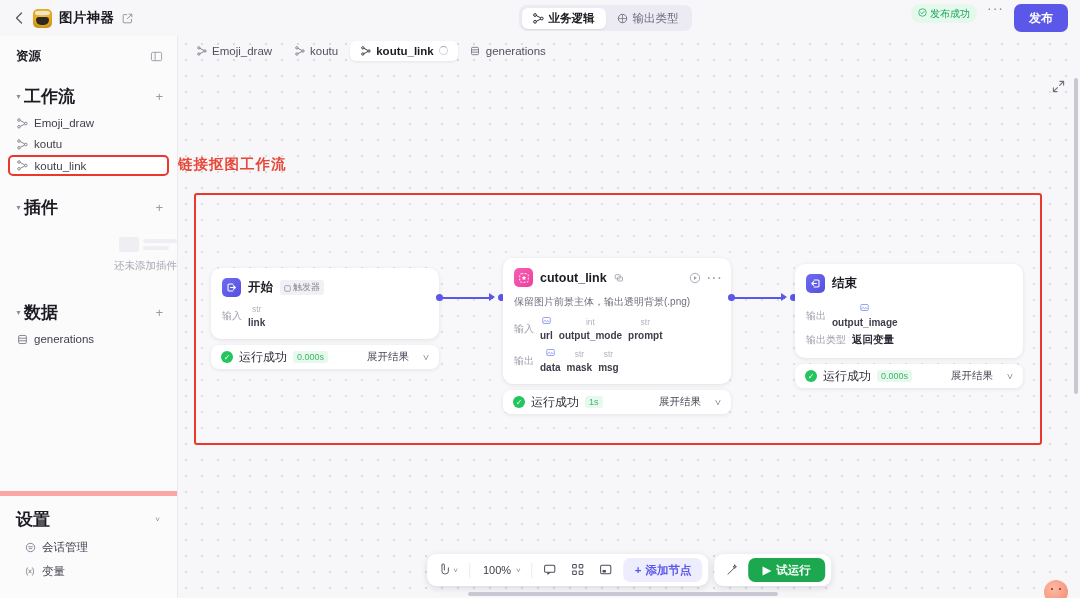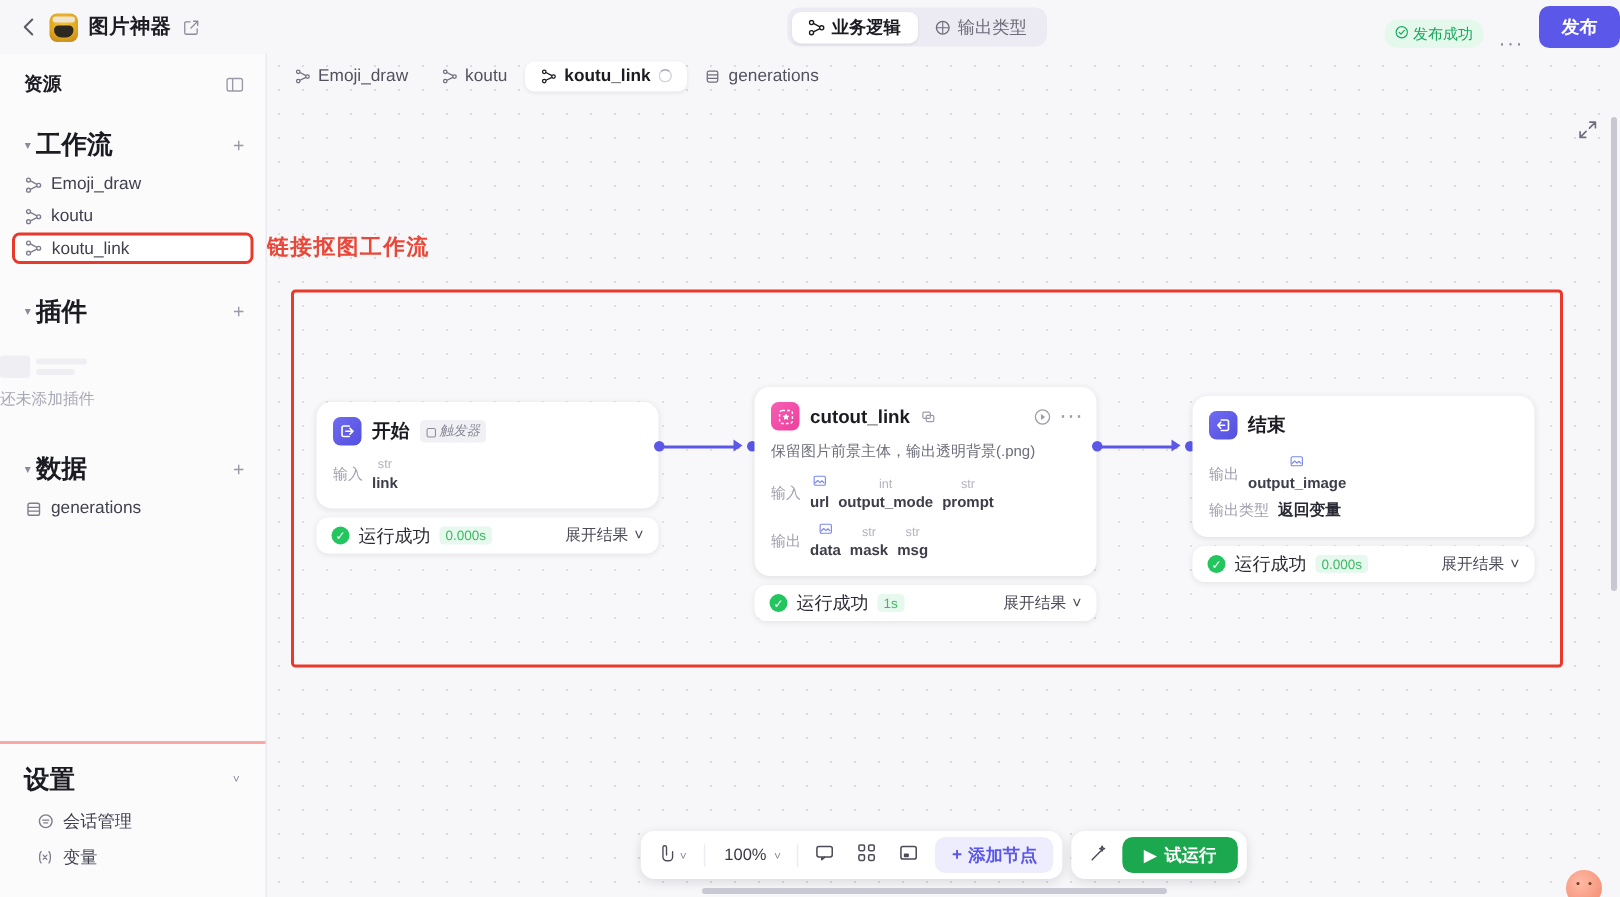--- a/index.html
+++ b/index.html
@@ -44,21 +44,21 @@
   }
   .seg-item {
     display: flex; align-items: center; gap: 5px;
     height: 21px; padding: 0 11px; border-radius: 6px;
     font-size: 11.5px; color: #6d6d7c; cursor: pointer; white-space: nowrap;
   }
   .seg-item.active { background: #ffffff; color: #1b1b22; font-weight: 600;
     box-shadow: 0 1px 2px rgba(0,0,0,.07); }
   .seg-ico { width: 11px; height: 11px; display:flex;align-items:center;justify-content:center; }
 
-  .tb-right { display: flex; align-items: flex-end; gap: 10px; }
+  .tb-right { display: flex; align-items: flex-start; gap: 10px; padding-right: 12px; }
   .pub-status {
     display: flex; align-items: center; gap: 3px;
     background: #e5f8ec; color: #17a75c; font-size: 10px;
     padding: 2.5px 7px; border-radius: 9px; white-space: nowrap;
   }
   .dots-btn { color: #8a8a98; font-size: 14px; letter-spacing: 1px; cursor: pointer; line-height: 8px;}
   .publish-btn {
     background: #5b57e8; color: #fff; font-size: 12px; font-weight: 600;
     padding: 5.5px 15px; border-radius: 7px; border: none; cursor: pointer;
   }
@@ -89,31 +89,31 @@
     display: flex; align-items: center; gap: 6px;
     margin: 1px 8px; padding: 4px 8px; border-radius: 5px;
     font-size: 11.5px; color: #41414e; cursor: pointer;
   }
   .sb-item .i { width: 12px; height:12px; color:#7d7d8c; display:flex;align-items:center;justify-content:center;flex:none; }
   .sb-item.selected {
     border: 2px solid #e8392c; background: #fff; padding: 2.5px 6.5px;
   }
 
   .plugin-empty {
-    display: flex; flex-direction: column; align-items: flex-start; gap: 7px;
+    display: flex; flex-direction: column; align-items: flex-end; gap: 7px;
     padding: 14px 0 6px;
   }
   .plugin-empty-gfx { display: flex; align-items: center; gap: 4px; opacity: .55; }
   .pe-box { width: 20px; height: 15px; background: #e7e7ed; border-radius: 2px; }
   .pe-lines { display: flex; flex-direction: column; gap: 3px; }
   .pe-line { width: 34px; height: 4px; background: #e7e7ed; border-radius: 2px; }
   .pe-line.s { width: 26px; }
   .plugin-empty-text { font-size: 10.5px; color: #a8a8b4; }
 
-  .sb-footer { border-top: 2px solid #fca5a5; padding: 8px 0 14px; }
+  .sb-footer { border-top: 5px solid #fca5a5; padding: 8px 0 14px; }
 
   
   .canvas {
     position: absolute; top: 36px; left: 178px; width: 902px; height: 562px;
     background-color: #f7f7f9;
     background-image: radial-gradient(#d9d9e1 1px, transparent 1px);
     background-size: 16px 16px;
     overflow: hidden;
   }
   .canvas-tabs {
@@ -156,21 +156,21 @@
   }
   .node-head { display: flex; align-items: center; gap: 7px; }
   .node-ico { width: 19px; height: 19px; border-radius: 5px; flex: none;
     display: flex; align-items: center; justify-content: center; color: #fff; font-size: 11px; }
   .ico-start { background: linear-gradient(135deg,#6f6bf0,#5450e0); }
   .ico-cut { background: linear-gradient(135deg,#f75fb4,#ee3f9c); }
   .ico-end { background: linear-gradient(135deg,#6f6bf0,#5450e0); }
   .node-name { font-size: 12.5px; font-weight: 700; color: #1b1b22; }
   .node-badge {
     display: inline-flex; align-items: flex-end; gap: 2px;
-    font-size: 9px; color: #8b8b99; background: #f1f1f5; border-radius: 3px; padding: 1px 4px; font-style: italic;
+    font-size: 9px; color: #8b8b99; background: #f1f1f5; border-radius: 3px; padding: 1px 4px;
   }
   .node-mini-ico { color: #9d9daa; font-size: 10px; display: inline-flex; }
   .node-head-right { margin-left: auto; display: flex; align-items: center; gap: 7px; }
   .circ-ico { width: 12px; height: 12px; color: #9d9daa; display:flex;align-items:center;justify-content:center; cursor:pointer;}
 
   .node-desc { font-size: 10px; color: #6e6e7c; margin-top: 8px; line-height: 1.4; }
 
   .io-row { display: flex; align-items: center; gap: 6px; margin-top: 7px; flex-wrap: wrap; }
   .io-label { font-size: 10px; color: #a0a0ae; flex: none; }
   .chip { display: inline-flex; align-items: center; gap: 3px; font-size: 10px; color: #3e3e4b; font-weight: 600; flex-direction: column;}
@@ -184,22 +184,22 @@
   }
   .ok-dot {
     width: 12px; height: 12px; border-radius: 50%; background: #22c55e; flex: none;
     display: flex; align-items: center; justify-content: center; color: #fff; font-size: 8px;
   }
   .status-text { font-size: 12px; color: #2b2b36; margin-left: 6px; }
   .status-time {
     font-size: 9px; color: #3fb964; background: #e7f8ee; border-radius: 3px;
     padding: 1px 4px; margin-left: 6px;
   }
-  .status-right { margin-left: auto; display: flex; align-items: center; gap: 4px;
-    font-size: 10.5px; color: #4b4b58; cursor: pointer; }
+  .status-right { margin-left: auto; display: flex; align-items: center; gap: 14px;
+    font-size: 10.5px; color: #4b4b58; cursor: pointer; font-family: Liberation Serif, serif; }
 
   
   .port { position: absolute; width: 7px; height: 7px; border-radius: 50%; background: #5b57e8; }
   .conn { position: absolute; height: 1.5px; background: #5b57e8; }
   .arrow-head {
     position: absolute; width: 0; height: 0;
     border-left: 6px solid #5b57e8; border-top: 4px solid transparent; border-bottom: 4px solid transparent;
   }
 
   

